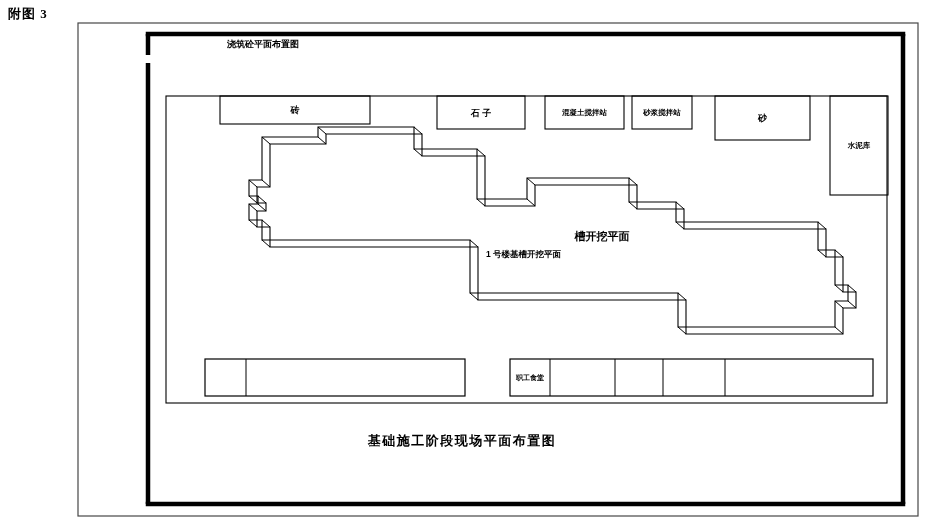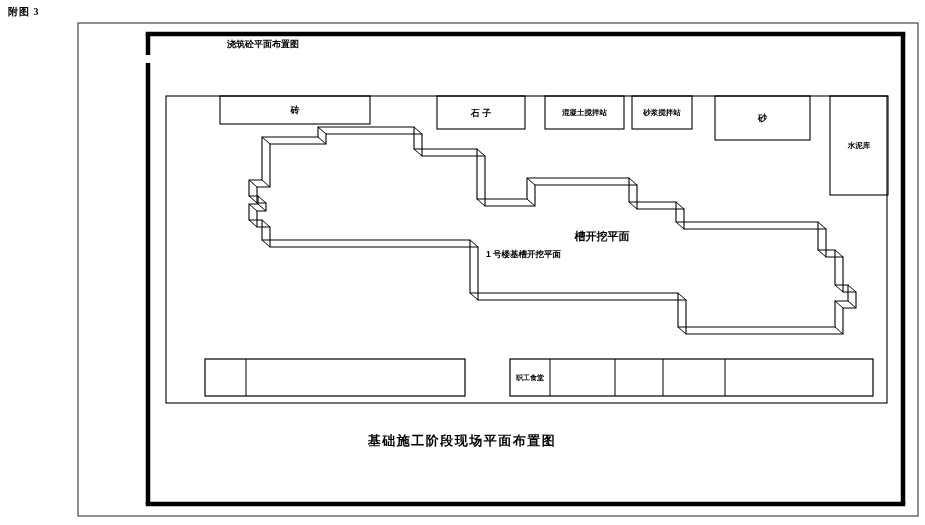--- a/index.html
+++ b/index.html
@@ -6,21 +6,21 @@
   .page{
     position:relative;
     width:925px;height:525px;
     background:#ffffff;
     font-family:"Liberation Sans", sans-serif;
     overflow:hidden;
   }
   .figure-label{
     position:absolute;left:8px;top:5px;
     font-family:"Liberation Serif", serif;
-    font-size:10px;font-weight:bold;color:#000;
+    font-size:13px;font-weight:bold;color:#000;
     letter-spacing:1px;
   }
   svg{position:absolute;left:0;top:0;}
   svg text{font-family:"Liberation Sans", sans-serif;fill:#000;}
 </style>
 </head>
 <body>
 
 <div class="page">
   <span class="figure-label">附图 3</span>

